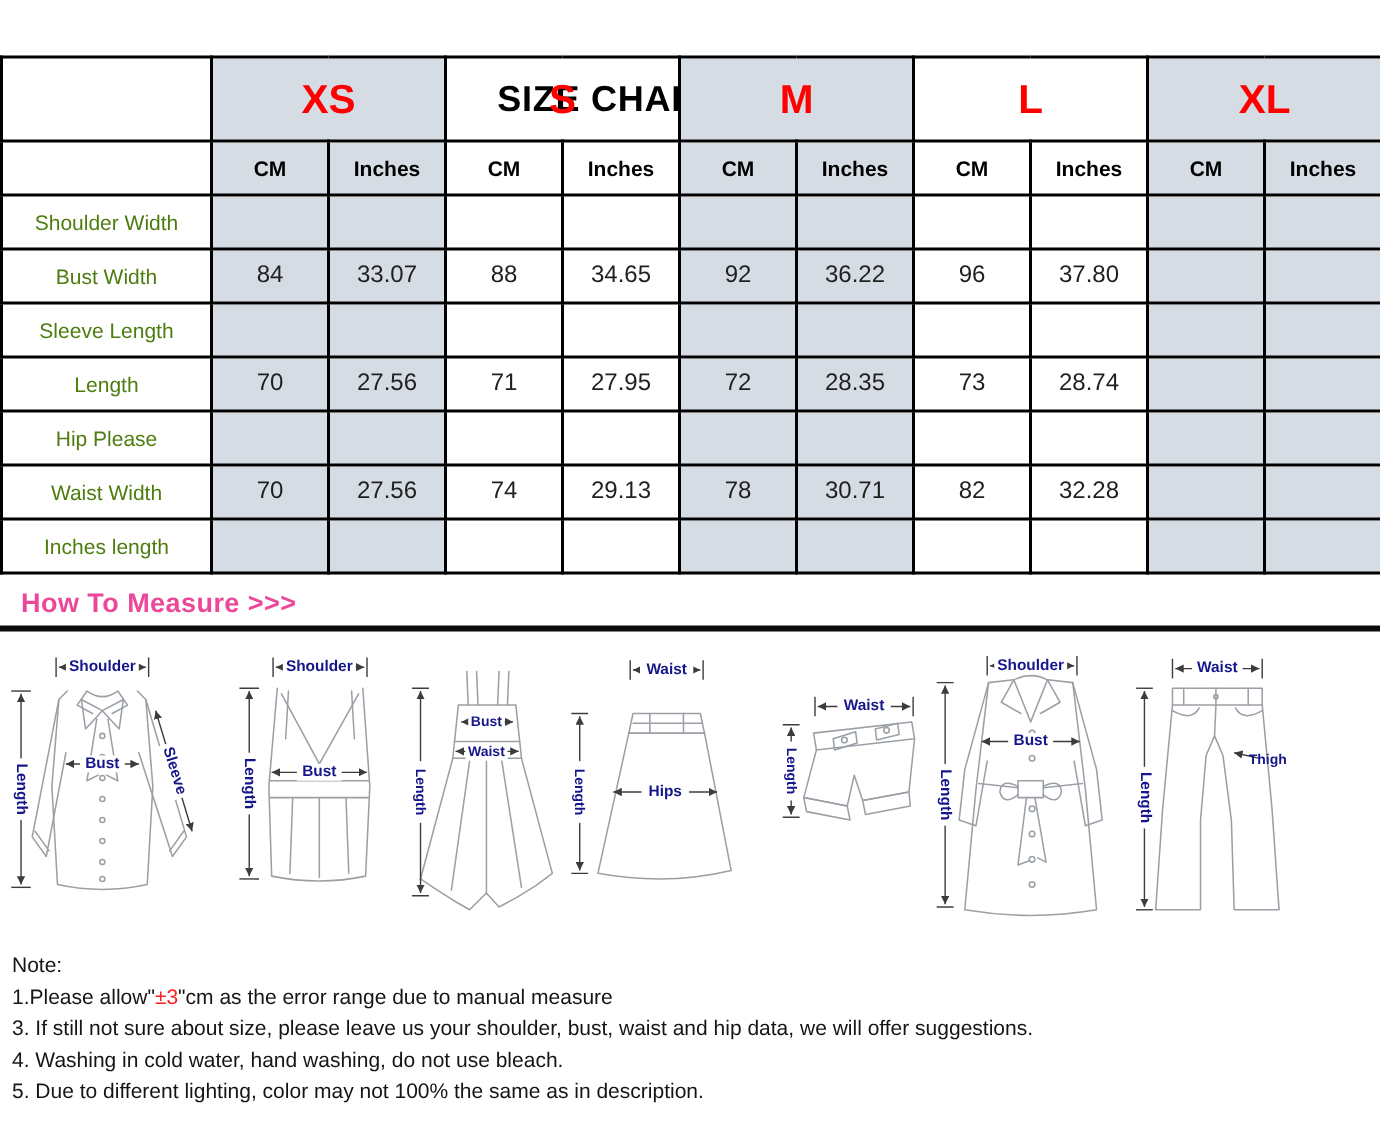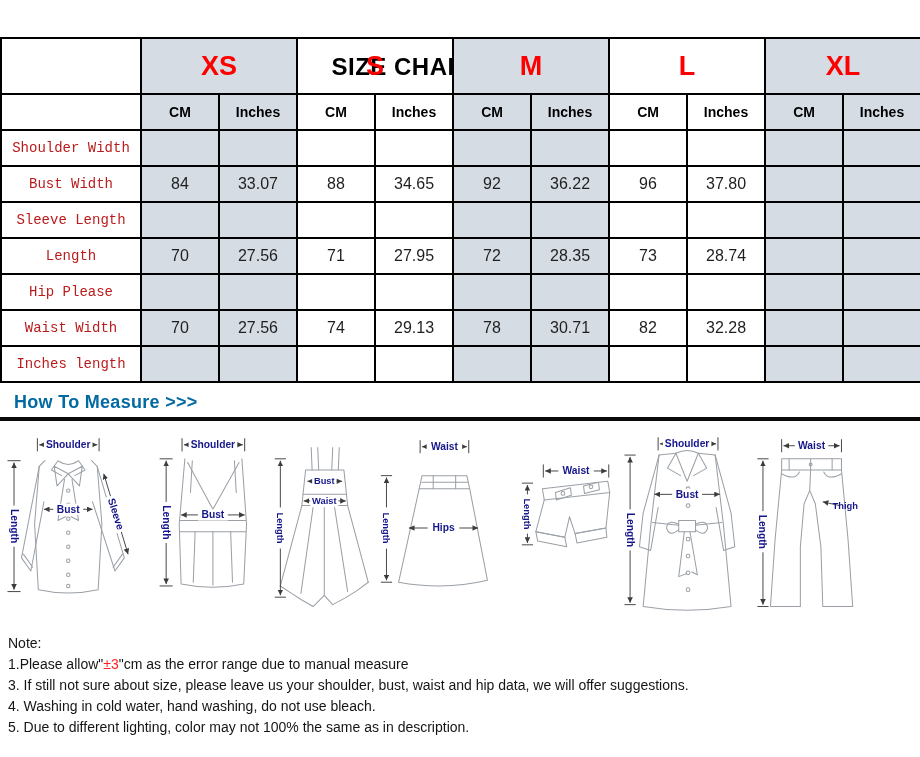--- a/index.html
+++ b/index.html
@@ -17,26 +17,26 @@
     position:absolute; top:37px; left:0; width:920px;
     border-collapse:collapse; table-layout:fixed;
   }
   table.size-chart td { border:2px solid #000; text-align:center; vertical-align:middle; padding:0; overflow:hidden; }
   col.sh { background:#d6dce4; }
   tr.r-size  { height:56px; }
   tr.r-unit  { height:36px; }
   tr.r-data  { height:36px; }
   td.t-size  { color:#fe0000; font-weight:bold; font-size:27px; }
   td.t-unit  { font-weight:bold; font-size:14px; }
-  td.t-label { font-size:14px; color:#b91c1c;font-family:Liberation Mono, monospace; }
+  td.t-label { font-size:14px; color:#4d7c0f; }
   td.t-val   { font-size:16px; color:#1f1f1f; }
   
   .measure-heading {
     position:absolute; top:392px; left:14px;
-    font-size:18px; font-weight:bold; color:#0369a1; letter-spacing:0.3px;
+    font-size:18px; font-weight:bold; color:#ec4899; letter-spacing:0.3px;
   }
   .divider {
     position:absolute; top:417px; left:0; width:920px; height:4px; background:#0a0a0a;
   }
   .garments {
     position:absolute; top:428px; left:0; width:860px; height:205px;
     display:flex; justify-content:space-between; align-items:flex-start;
   }
   
   .g   { stroke:#9aa0a6; fill:none; stroke-width:1.1; stroke-linejoin:round; stroke-linecap:round; }

